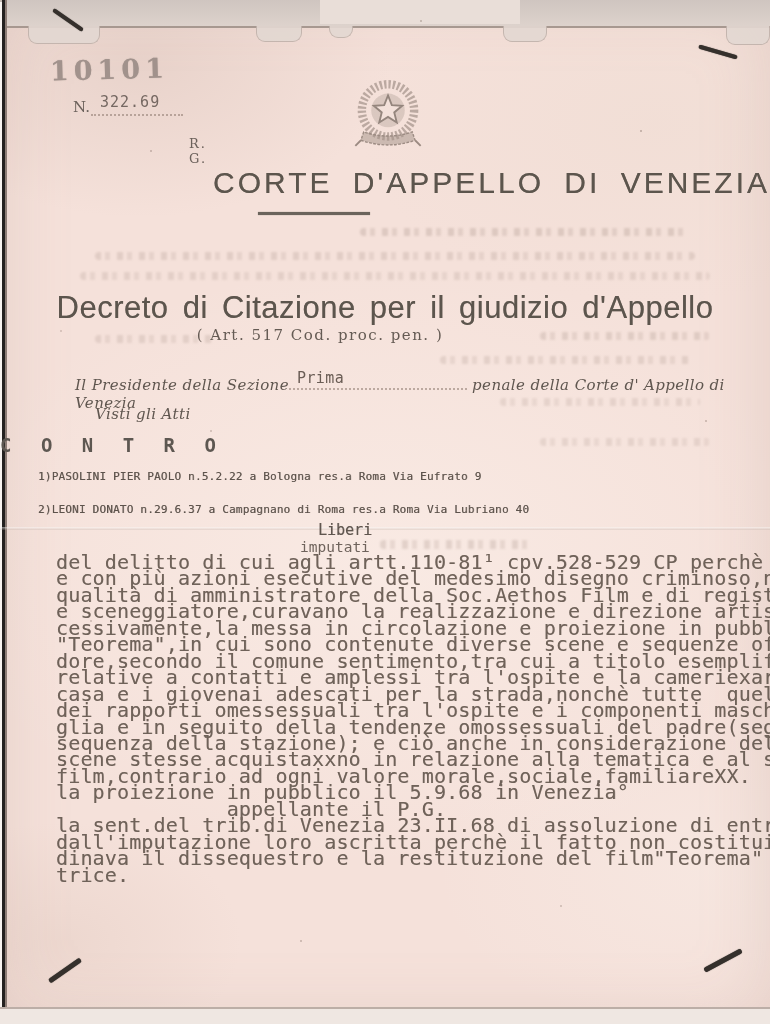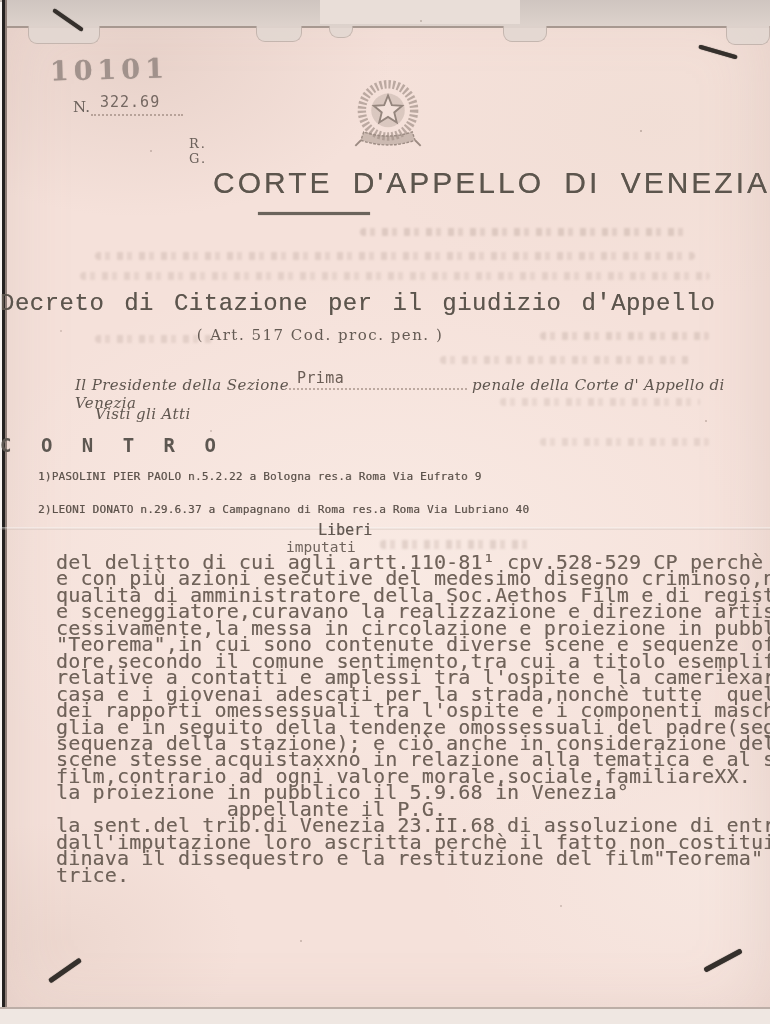--- a/index.html
+++ b/index.html
@@ -55,40 +55,40 @@
   .reg-num{position:absolute;left:27px;top:-5px;font-size:15px;color:#756862;letter-spacing:1px;}
   .reg-line{position:absolute;left:18px;top:16px;width:92px;border-bottom:2px dotted rgba(140,120,110,.55);}
   .reg-rg{position:absolute;left:116px;top:2px;font-size:13px;color:#6b615b;letter-spacing:2px;margin-top:36px;}
 
   .emblem{left:346px;top:70px;opacity:.85;}
 
   .court-title{left:0;top:166px;width:770px;text-align:right;font-size:30px;font-weight:400;
     letter-spacing:3px;word-spacing:9px;color:#5c554d;text-shadow:0 0 .6px rgba(92,85,77,.7);}
   .title-rule{left:258px;top:212px;width:112px;height:3px;background:#6b645c;box-shadow:0 0 1px #6b645c;}
 
-  .decree-title{left:0;top:290px;width:770px;text-align:left;font-size:24px;font-weight:400;
-    letter-spacing:.5px;word-spacing:5px;color:#5c554d;text-shadow:0 0 .5px rgba(92,85,77,.6);font-family:Liberation Mono, monospace;}
+  .decree-title{left:0;top:290px;width:770px;text-align:center;font-size:31px;font-weight:400;
+    letter-spacing:.5px;word-spacing:5px;color:#5c554d;text-shadow:0 0 .5px rgba(92,85,77,.6);}
   .decree-sub{left:0;top:326px;width:640px;text-align:center;font-size:15px;color:#655b54;
     letter-spacing:1.5px;}
 
   .president{left:75px;top:372px;width:660px;font-size:15px;font-style:italic;color:#5f564f;
     letter-spacing:.4px;}
   .fill-line{display:inline-block;position:relative;width:178px;height:16px;
     border-bottom:2px dotted rgba(140,120,110,.55);vertical-align:baseline;}
   .section-typed{position:absolute;left:8px;bottom:1px;font-style:normal;
     font-family:"DejaVu Sans Mono","Liberation Mono",monospace;font-size:15px;color:#6a5d55;}
   .visti{left:75px;top:405px;font-size:15px;font-style:italic;color:#5f564f;letter-spacing:.4px;margin-left:20px;}
 
   .contro{left:0;top:434px;width:745px;text-align:left;font-size:19px;font-weight:bold;
     letter-spacing:9px;color:#5d5751;}
 
   .defendant{left:38px;font-size:11px;color:#5d534c;letter-spacing:.2px;
     text-shadow:.4px 0 0 rgba(93,83,76,.55);white-space:pre;}
   .liberi{left:318px;top:521px;font-size:15px;color:#60564f;text-shadow:.4px 0 0 rgba(96,86,79,.5);}
-  .imputati{left:286px;top:539px;font-size:14.5px;color:#6f635c;}
+  .imputati{left:300px;top:539px;font-size:14.5px;color:#6f635c;}
 
   .body-text{left:56px;top:554px;margin:0;font-family:"DejaVu Sans Mono","Liberation Mono",monospace;
     font-size:20px;line-height:16.45px;letter-spacing:.15px;color:#6f6259;white-space:pre;
     text-shadow:.3px 0 0 rgba(111,98,89,.4);}
 </style>
 </head>
 <body>
 
 <div class="scan">
 

